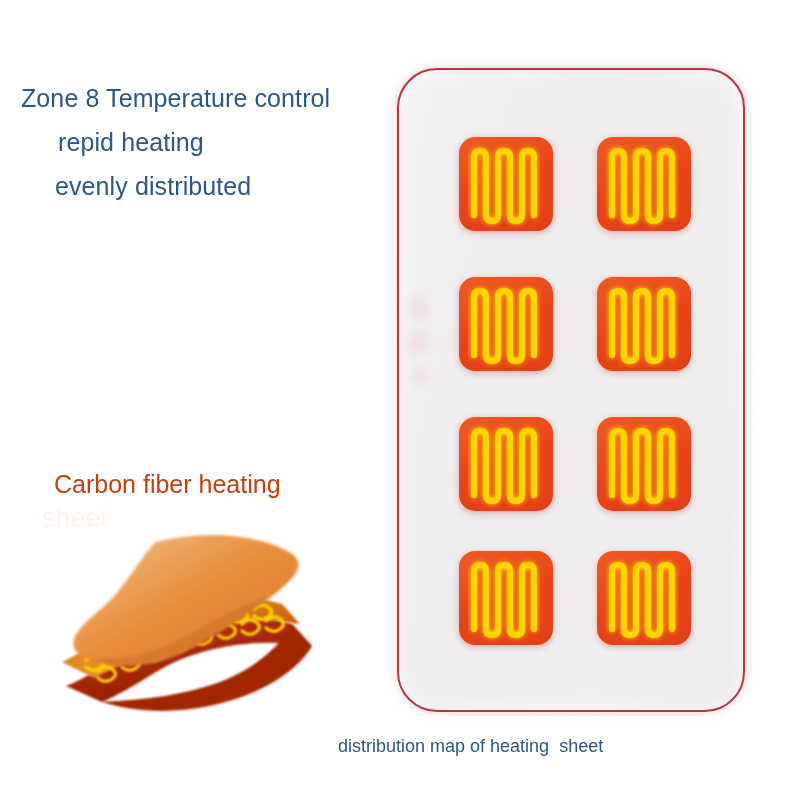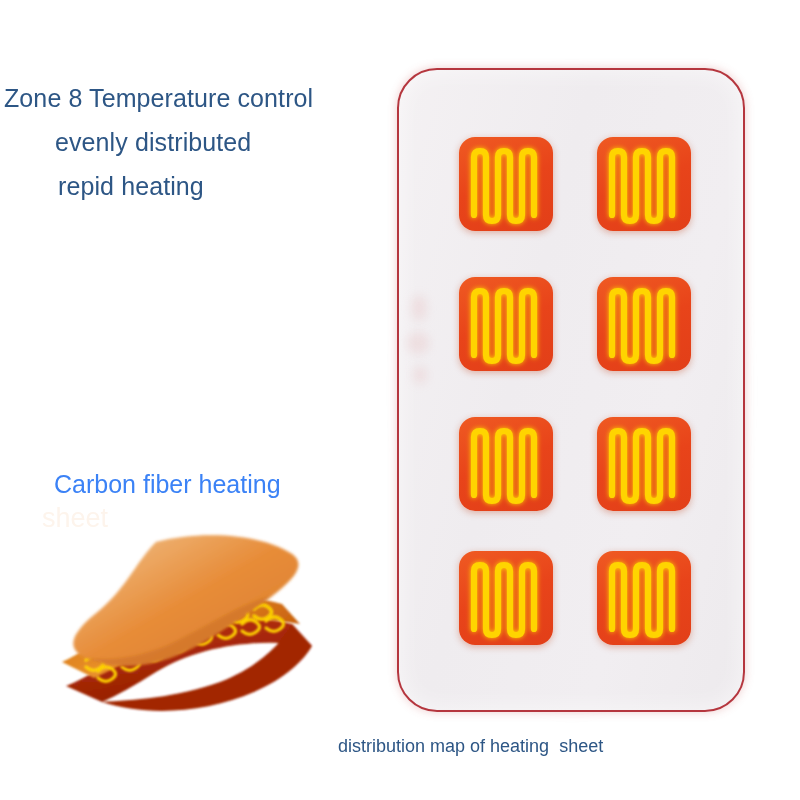--- a/index.html
+++ b/index.html
@@ -23,30 +23,30 @@
     top: 76px;
     width: 400px;
   }
   .headline-line {
     color: #2d5685;
     font-size: 25px;
     line-height: 44px;
     letter-spacing: 0.1px;
     white-space: pre;
   }
-  .headline-line.l1 { padding-left: 4px; }
+  .headline-line.l1 { padding-left: 21px; }
   .headline-line.l2 { padding-left: 55px; }
   .headline-line.l3 { padding-left: 58px; }
 
   
   #carbon-caption {
     position: absolute;
     left: 54px;
     top: 466px;
-    color: #3b82f6;
+    color: #c2410c;
     font-size: 25px;
     line-height: 36px;
     white-space: pre;
   }
   #carbon-caption-ghost {
     position: absolute;
     left: 42px;
     top: 500px;
     color: #fdf4ec;
     font-size: 27px;
@@ -127,22 +127,22 @@
     width: 320px;
     height: 200px;
   }
   #carbon-illus svg { display: block; }
 </style>
 </head>
 <body>
 
 <div id="headline-block">
   <div class="headline-line l1">Zone 8 Temperature control</div>
+  <div class="headline-line l3">repid heating</div>
   <div class="headline-line l2">evenly distributed</div>
-  <div class="headline-line l3">repid heating</div>
 </div>
 
 <div id="carbon-caption">Carbon fiber heating</div>
 <div id="carbon-caption-ghost">sheet</div>
 
 <div id="carbon-illus">
   <svg width="320" height="200" viewBox="0 0 320 200" xmlns="http://www.w3.org/2000/svg">
     <defs>
       <linearGradient id="gTop" x1="0" y1="0" x2="1" y2="1">
         <stop offset="0%" stop-color="#ffffff" stop-opacity="0.05"></stop>

